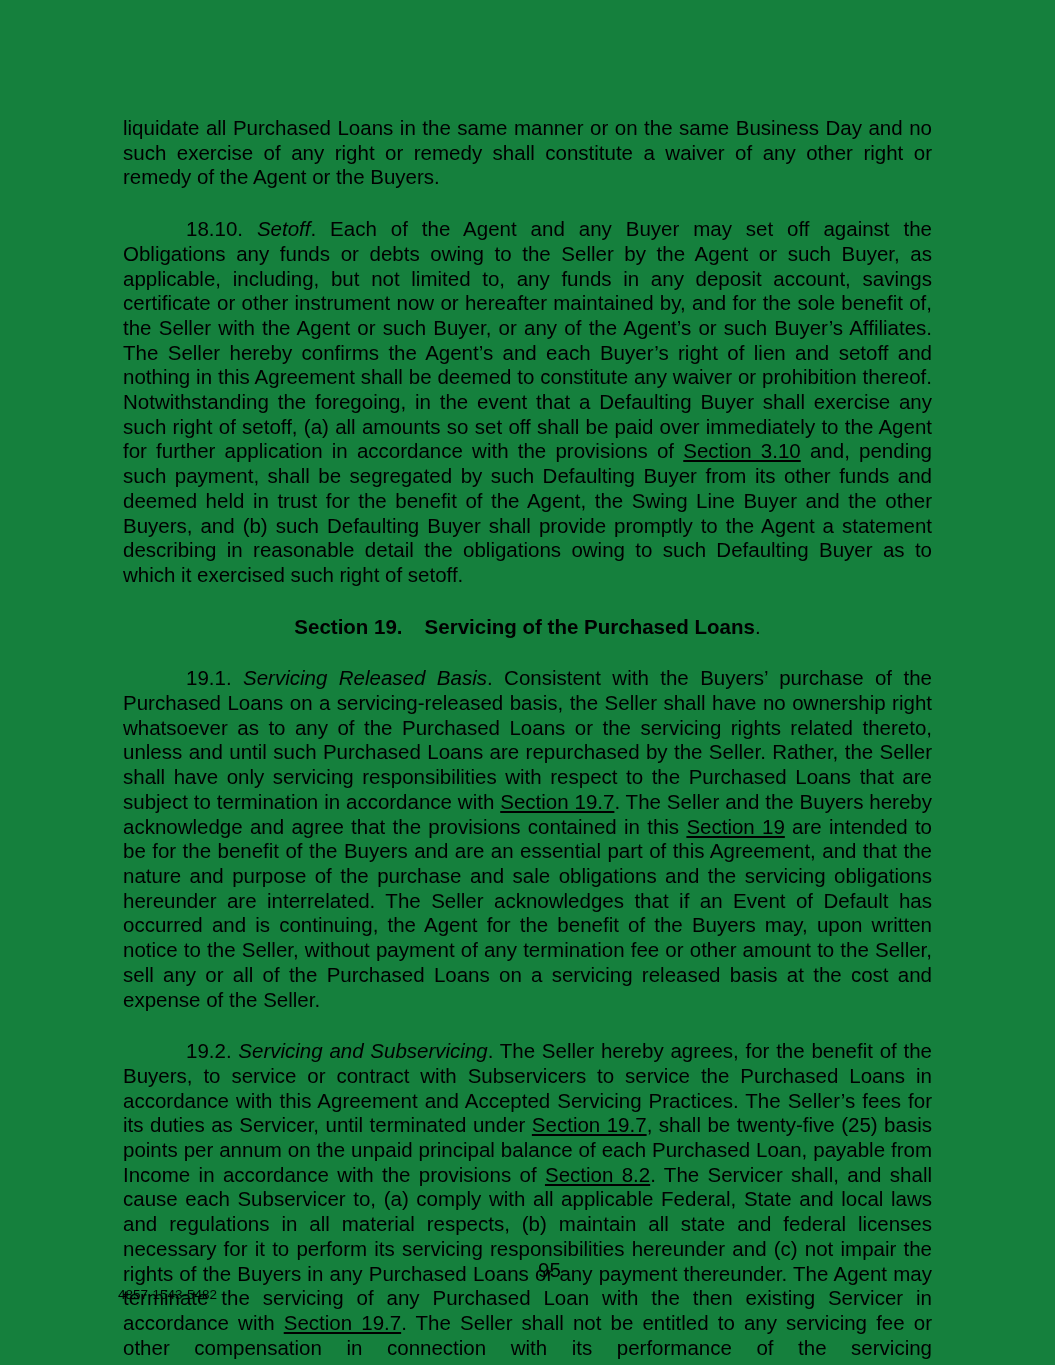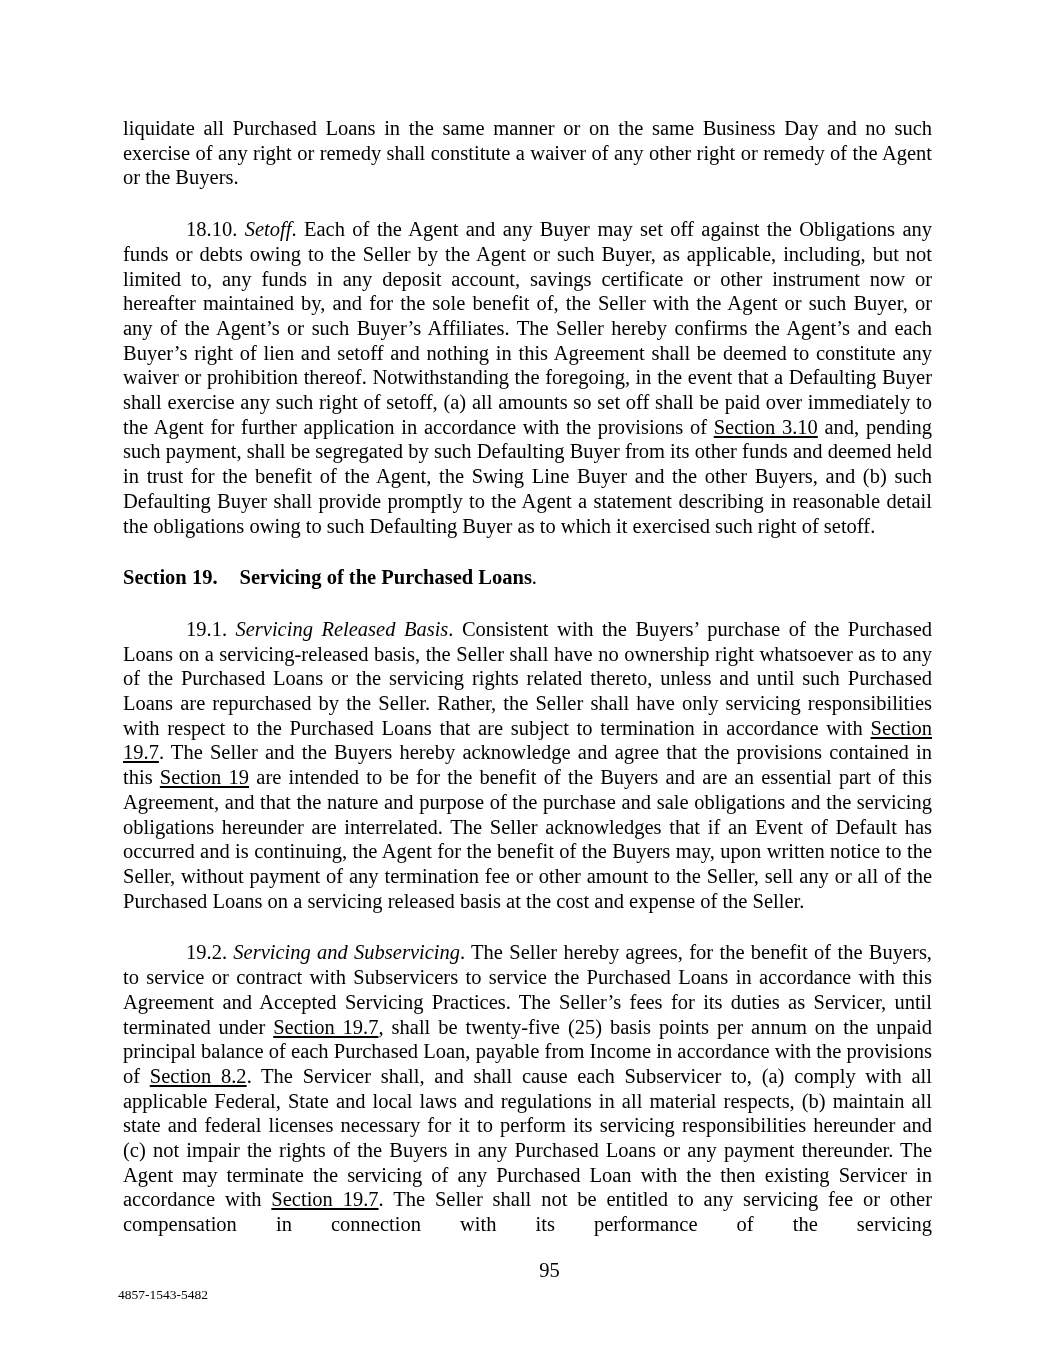--- a/index.html
+++ b/index.html
@@ -1,43 +1,43 @@
 <!DOCTYPE html>
 <html><head>
 <meta charset="utf-8">
 <style>
   html, body { margin: 0; padding: 0; background: #e8e8e8; }
   .page {
     position: relative;
     width: 1055px;
     height: 1365px;
     margin: 0 auto;
-    background: #ffffff;
-    font-family: Liberation Serif, serif;
+    background: #15803d;
+    font-family: Liberation Sans, sans-serif;
     color: #000000;
     overflow: hidden;
   }
   .content {
     position: absolute;
     left: 123px;
     top: 116px;
     width: 809px;
     font-size: 20.5px;
     line-height: 24.7px;
     text-align: justify;
   }
   .para { text-indent: 63px; margin: 0 0 27px 0; }
   .noindent { text-indent: 0; }
   .cont { text-align-last: justify; }
   .heading {
     font-size: 20.5px;
     line-height: 24.7px;
     text-indent: 0;
     margin: 0 0 27px 0;
-    text-align: left;
+    text-align: center;
     font-weight: normal;
   }
   .s-i { font-style: italic; }
   .s-u { text-decoration: underline; }
   .s-b { font-weight: bold; }
   .s-tab { display: inline-block; width: 22px; }
   .footer-pagenum {
     position: absolute;
     top: 1258px;
     left: 0;

